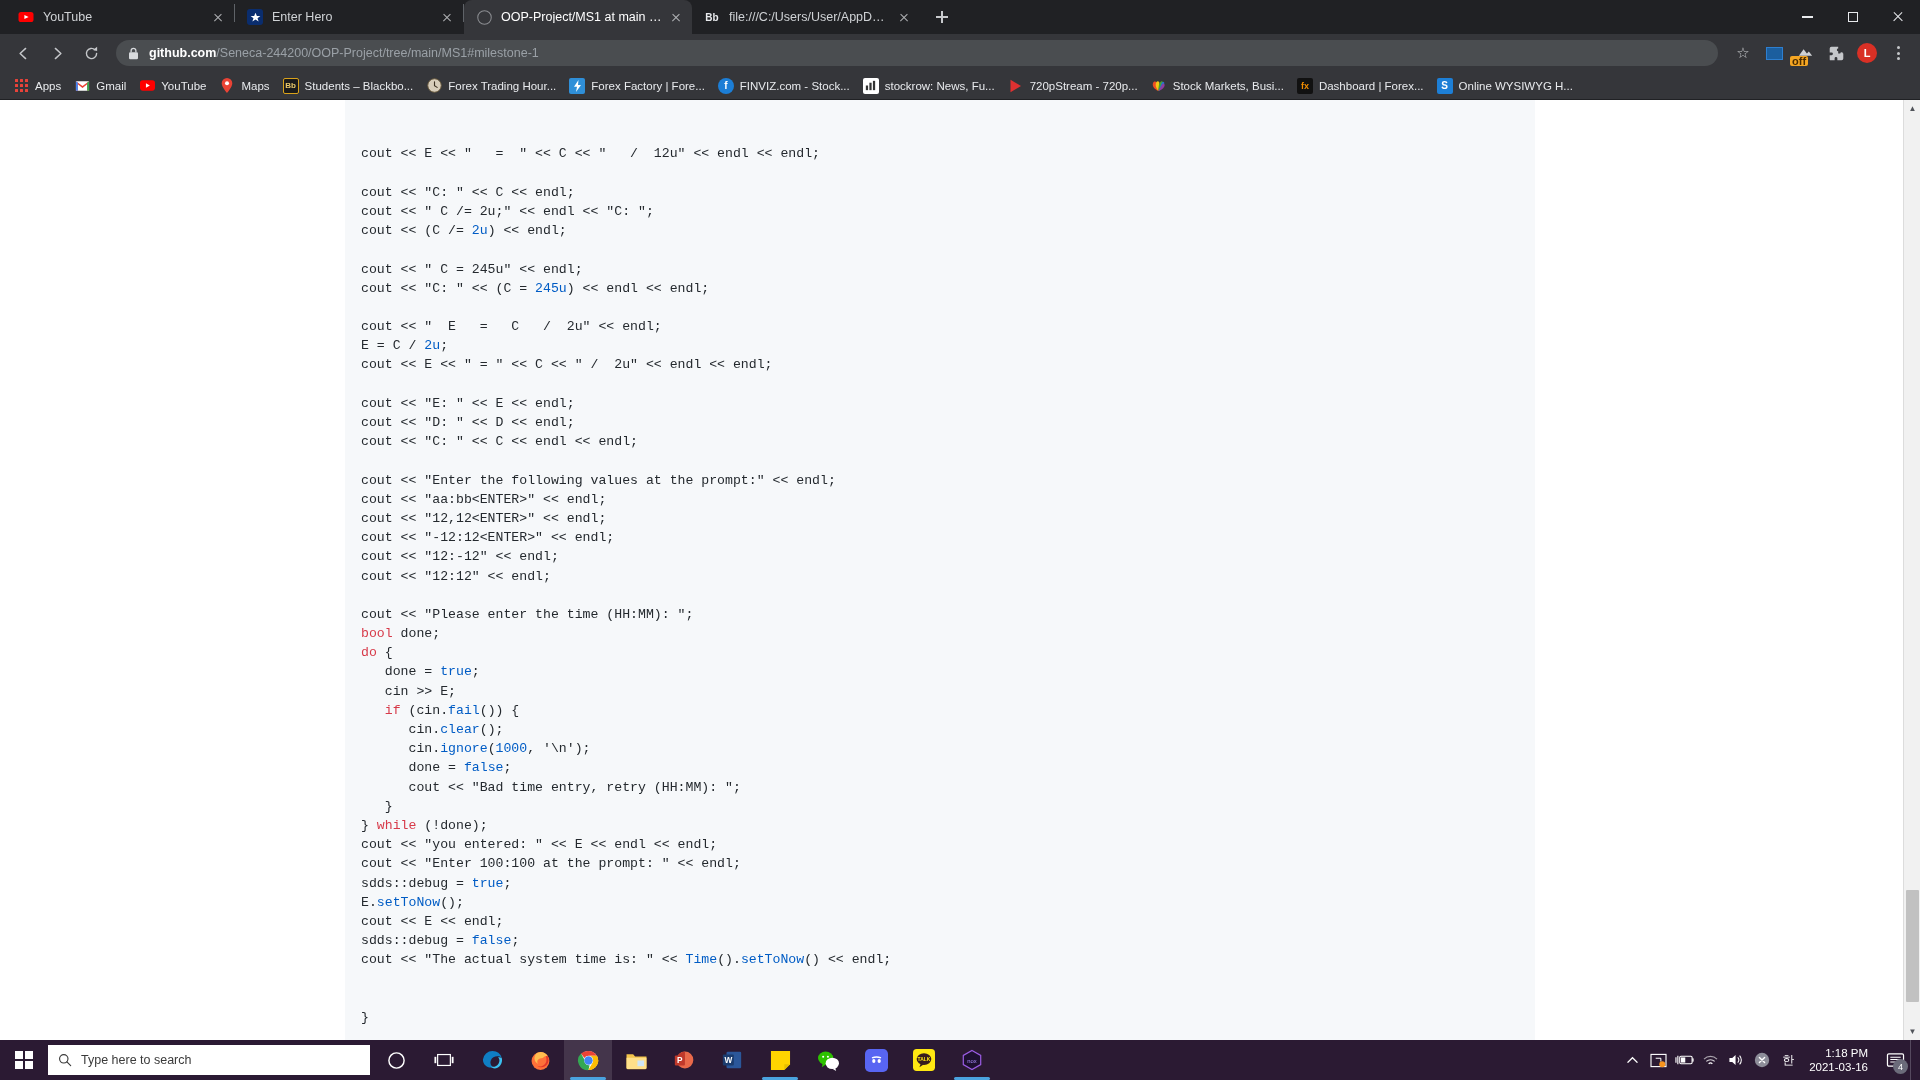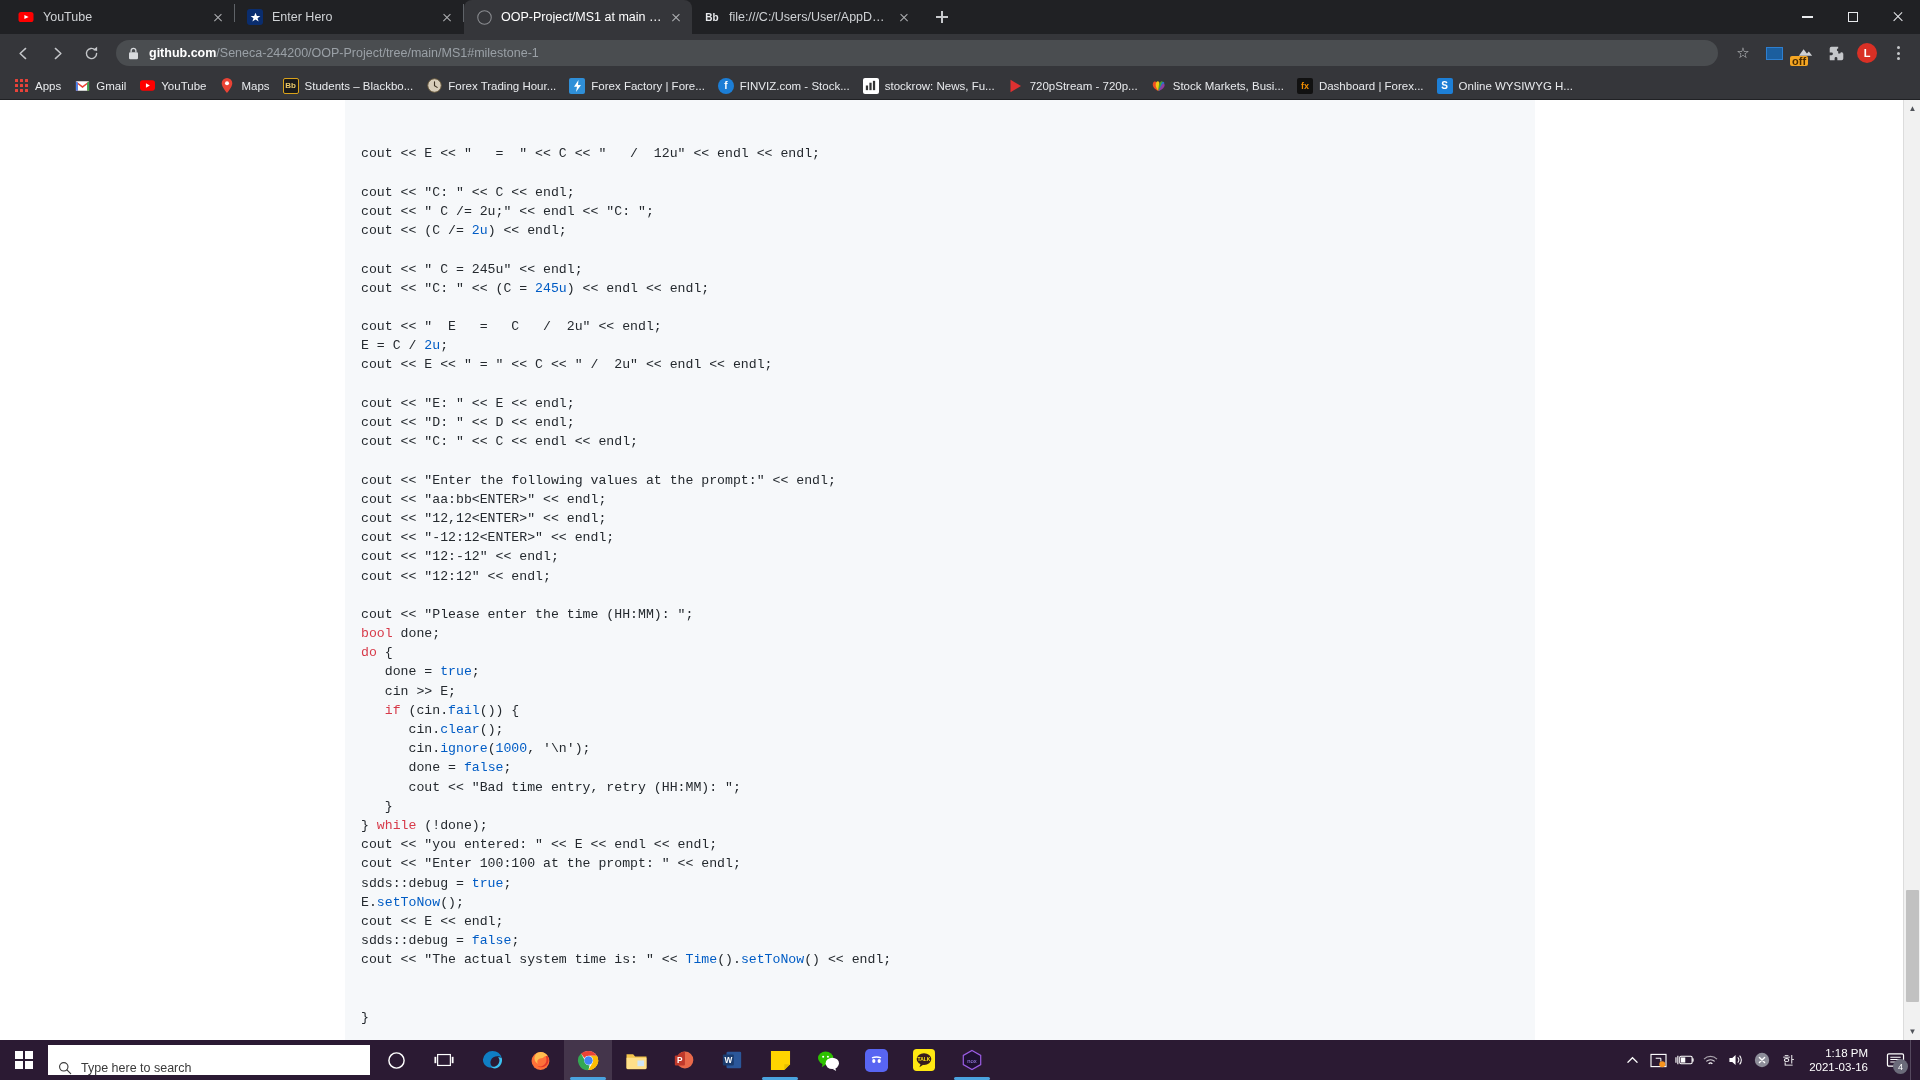--- a/index.html
+++ b/index.html
@@ -236,21 +236,21 @@
   .startbtn {
     width: 48px; height: 40px;
     display:flex; align-items:center; justify-content:center;
     flex: 0 0 48px;
   }
   .winlogo { display:grid; grid-template-columns: 8px 8px; grid-template-rows: 8px 8px; gap:2px; }
   .winlogo i { background:#ffffff; display:block; }
   .searchbox {
     width: 322px; height: 30px;
     background: #ffffff;
-    display: flex; align-items: flex-end;
+    display: flex; align-items: center;
     padding: 0 10px;
     flex: 0 0 322px;
     margin-right: 2px;
   }
   .searchbox .mag { margin-right: 9px; display:flex; flex:0 0 auto; }
   .searchbox span { font-size: 12.5px; color: #3a3a3a; }
   .tb-app {
     width: 48px; height: 40px;
     display: flex; align-items: center; justify-content: center;
     position: relative; flex: 0 0 48px;

